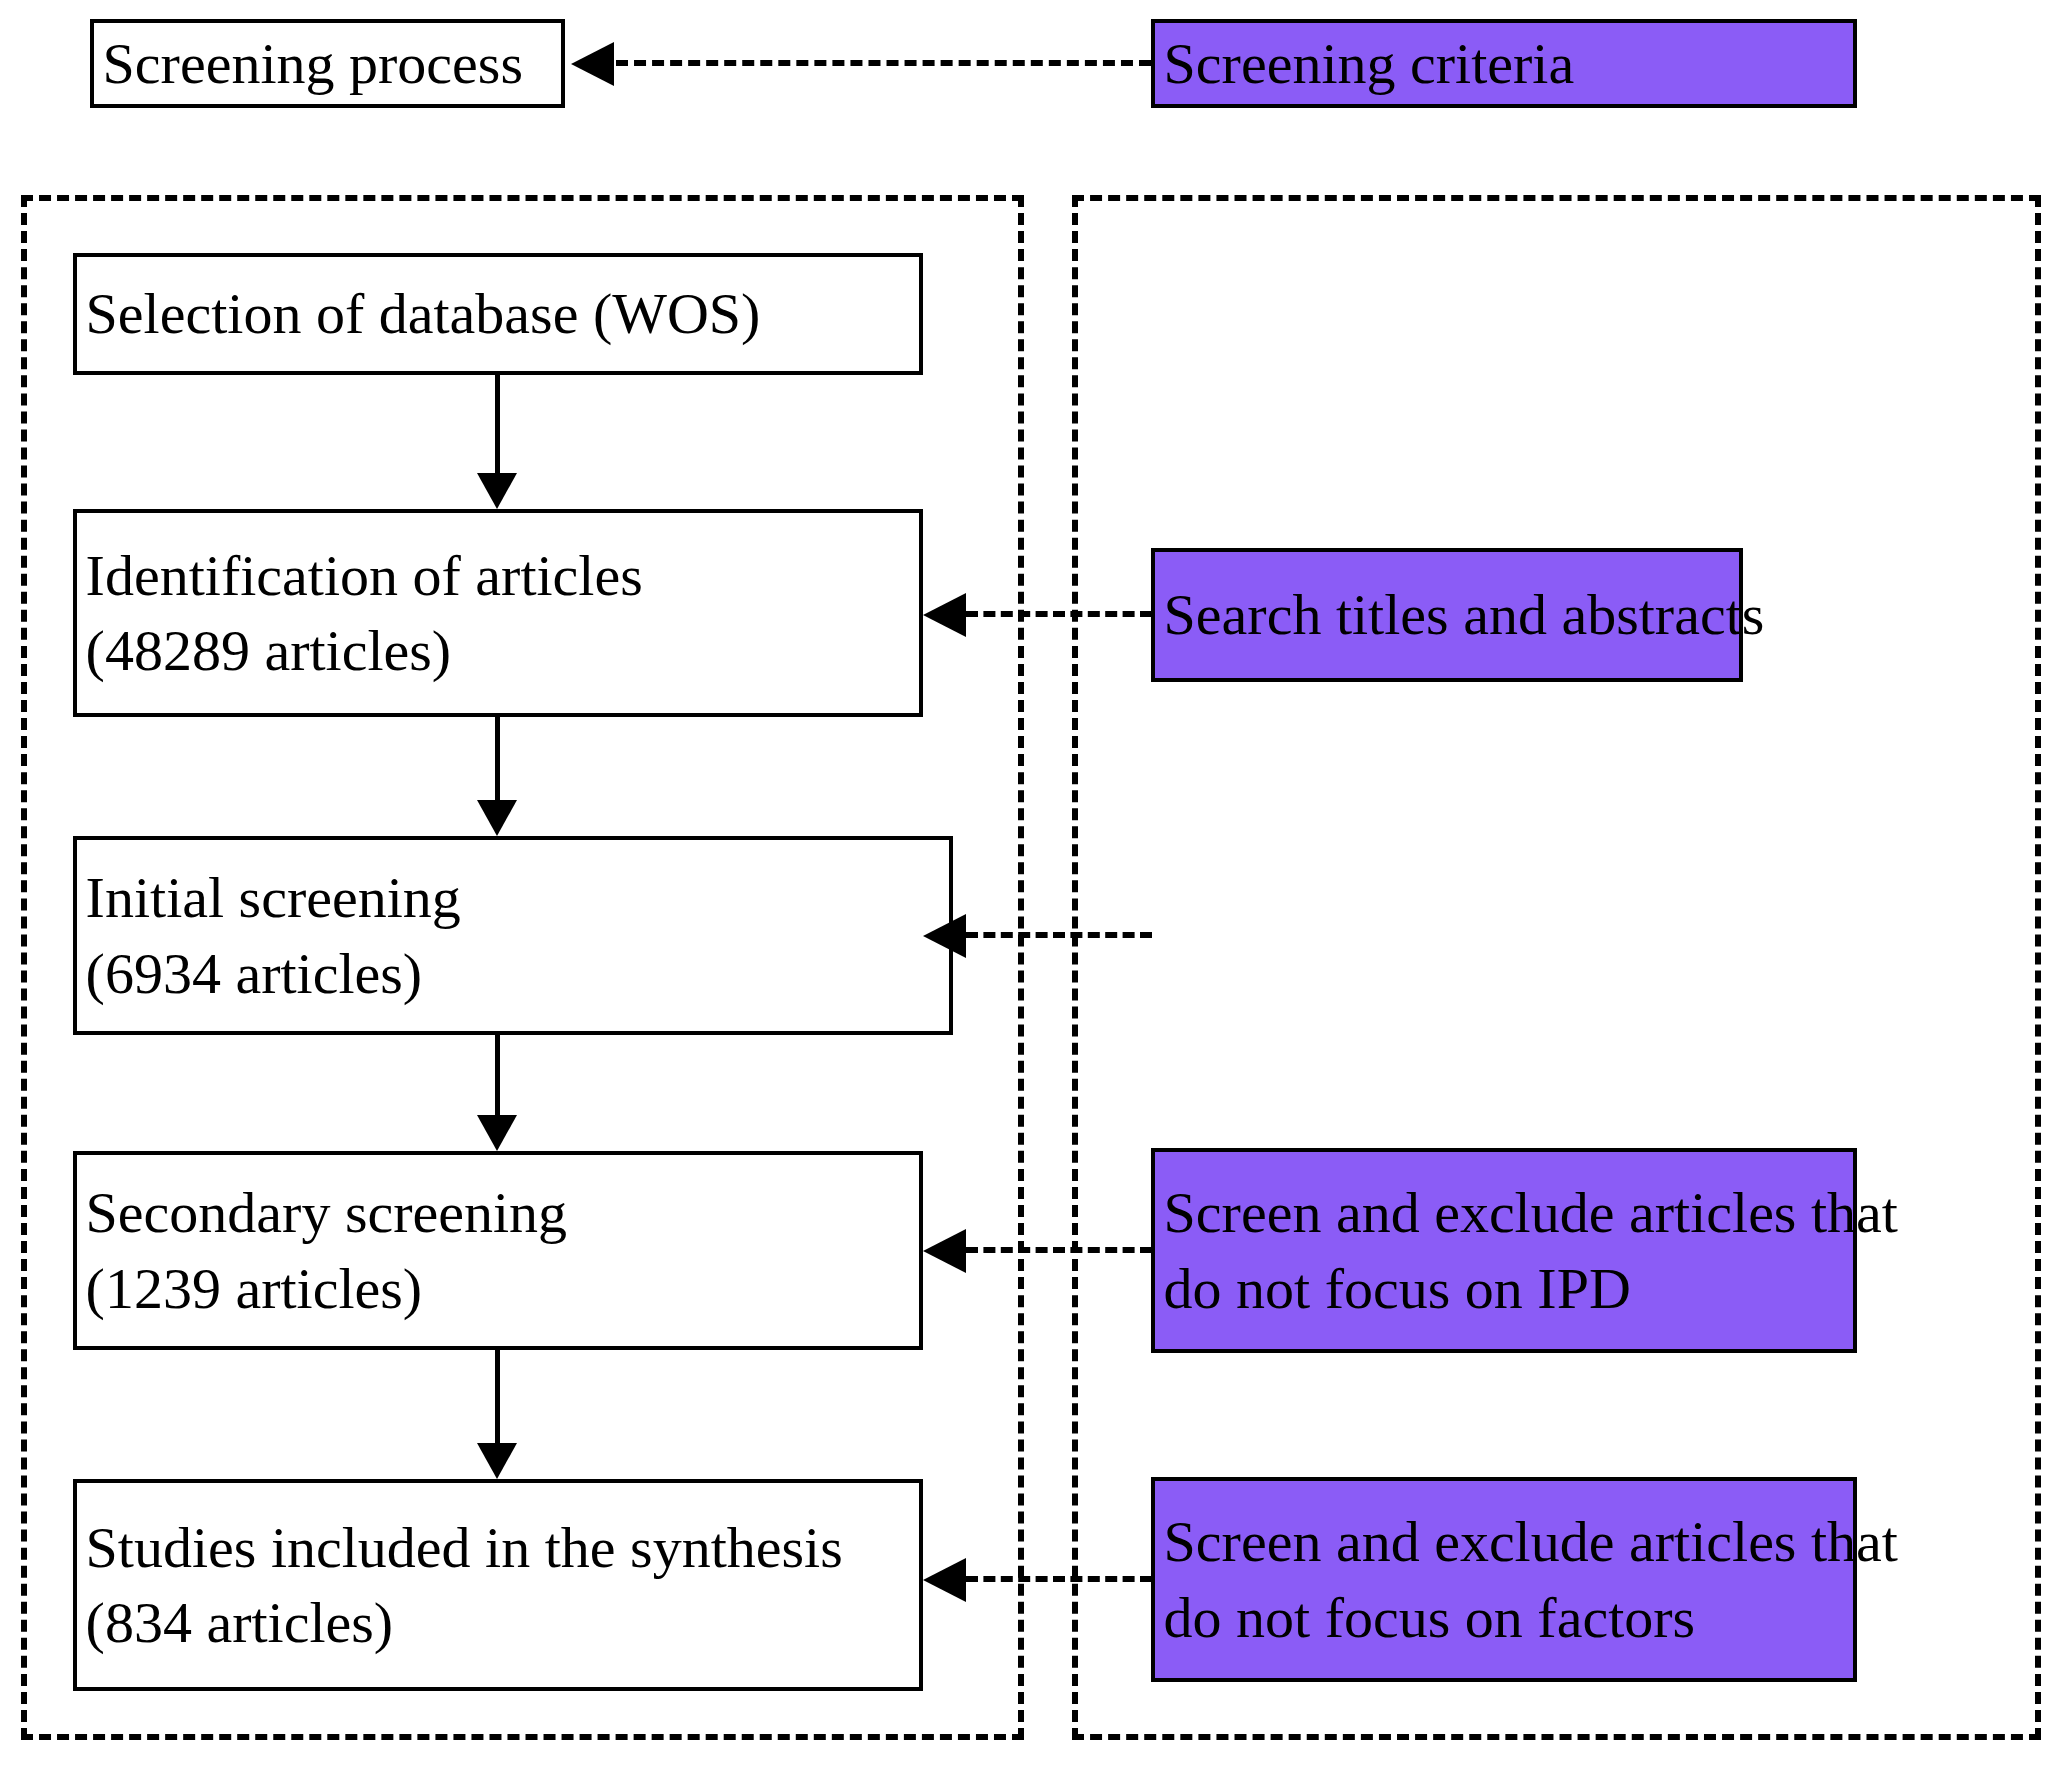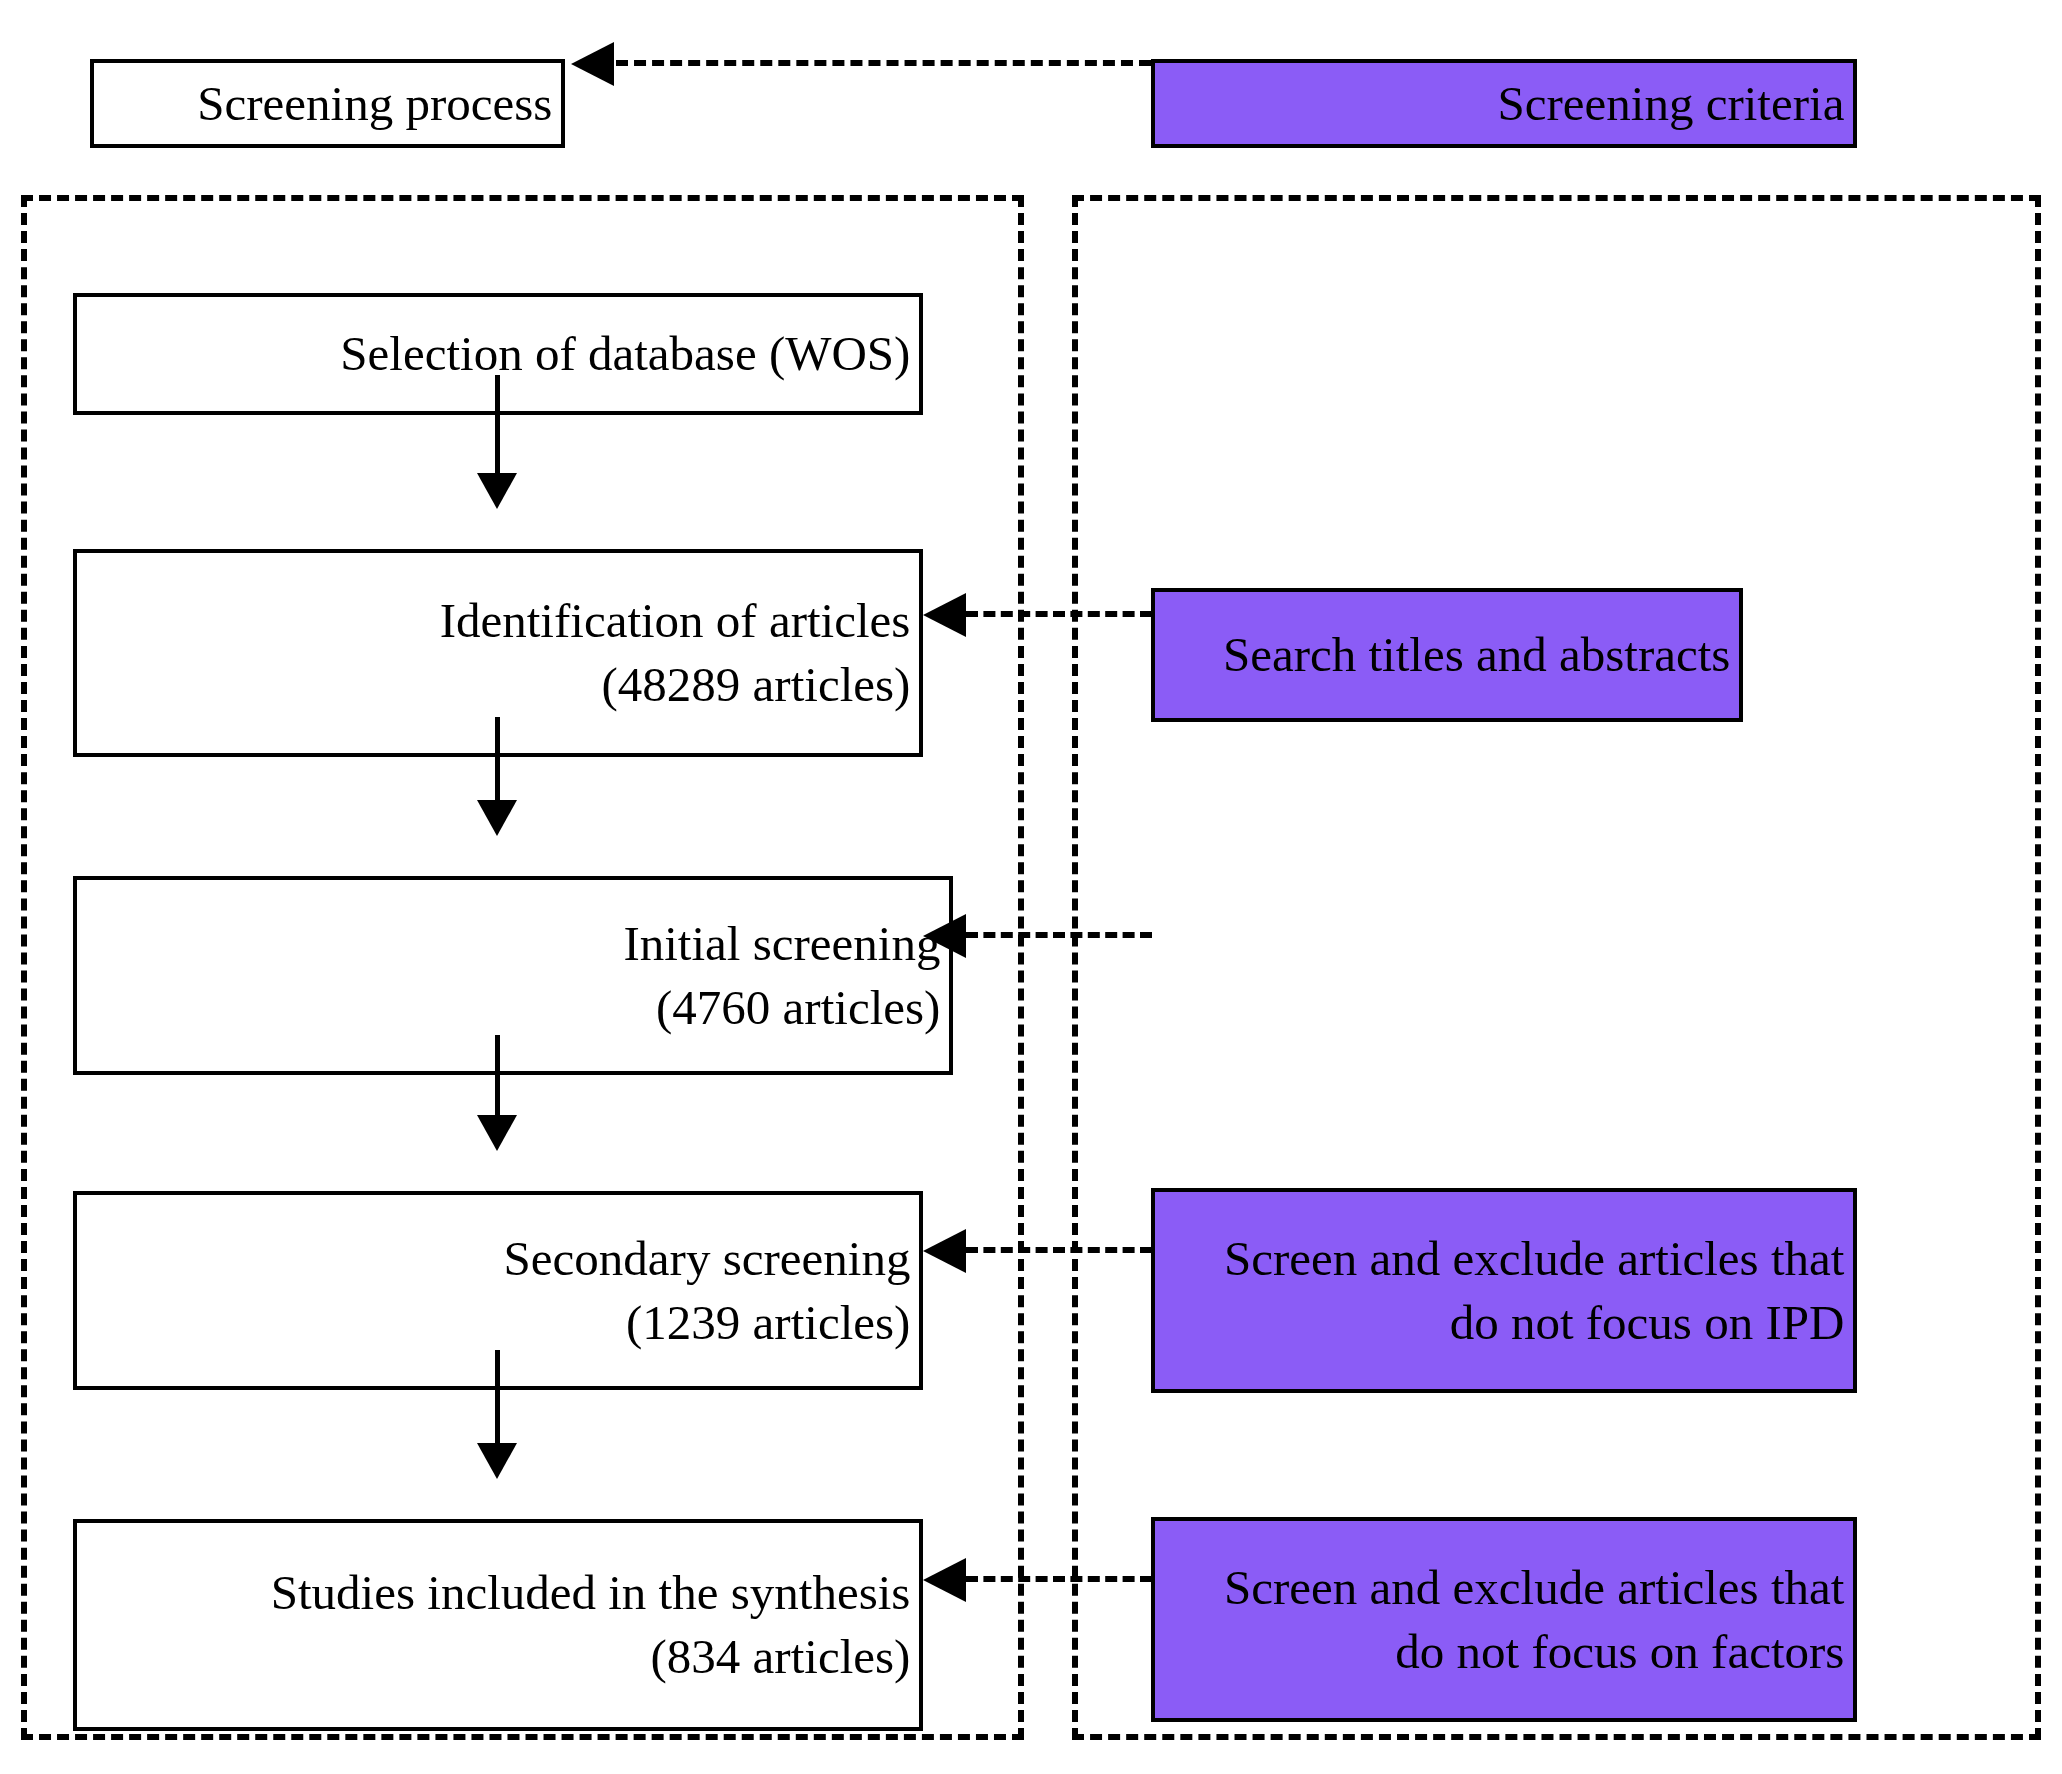--- a/index.html
+++ b/index.html
@@ -23,25 +23,24 @@
 
   
   .box {
     position: absolute;
     box-sizing: border-box;
     border: 4.3px solid #000000;
     background: #ffffff;
     display: flex;
     align-items: center;
     justify-content: center;
-    text-align: right;
+    text-align: left;
     line-height: 1.30;
-    font-size: 49px;
+    font-size: 58px;
     padding: 3.4px 8.6px;
-    margin-top: 40px;
   }
   .box.gray { background: #8b5cf6; }
   .box .lines { width: 100%; }
   .box .l1, .box .l2 { display: block; white-space: nowrap; }
 
   
   .dashgroup {
     position: absolute;
     box-sizing: border-box;
     border: 6px dashed #000000;
@@ -126,21 +125,21 @@
   <div class="box" style="left:73px; top:509px; width:850px; height:208px;">
     <span class="lines">
       <span class="l1">Identification of articles</span>
       <span class="l2">(48289 articles)</span>
     </span>
   </div>
 
   <div class="box" style="left:73px; top:836px; width:880px; height:199px;">
     <span class="lines">
       <span class="l1">Initial screening</span>
-      <span class="l2">(4760 articles)</span>
+      <span class="l2">(6934 articles)</span>
     </span>
   </div>
 
   <div class="box" style="left:73px; top:1151px; width:850px; height:199px;">
     <span class="lines">
       <span class="l1">Secondary screening</span>
       <span class="l2">(1239 articles)</span>
     </span>
   </div>
 

